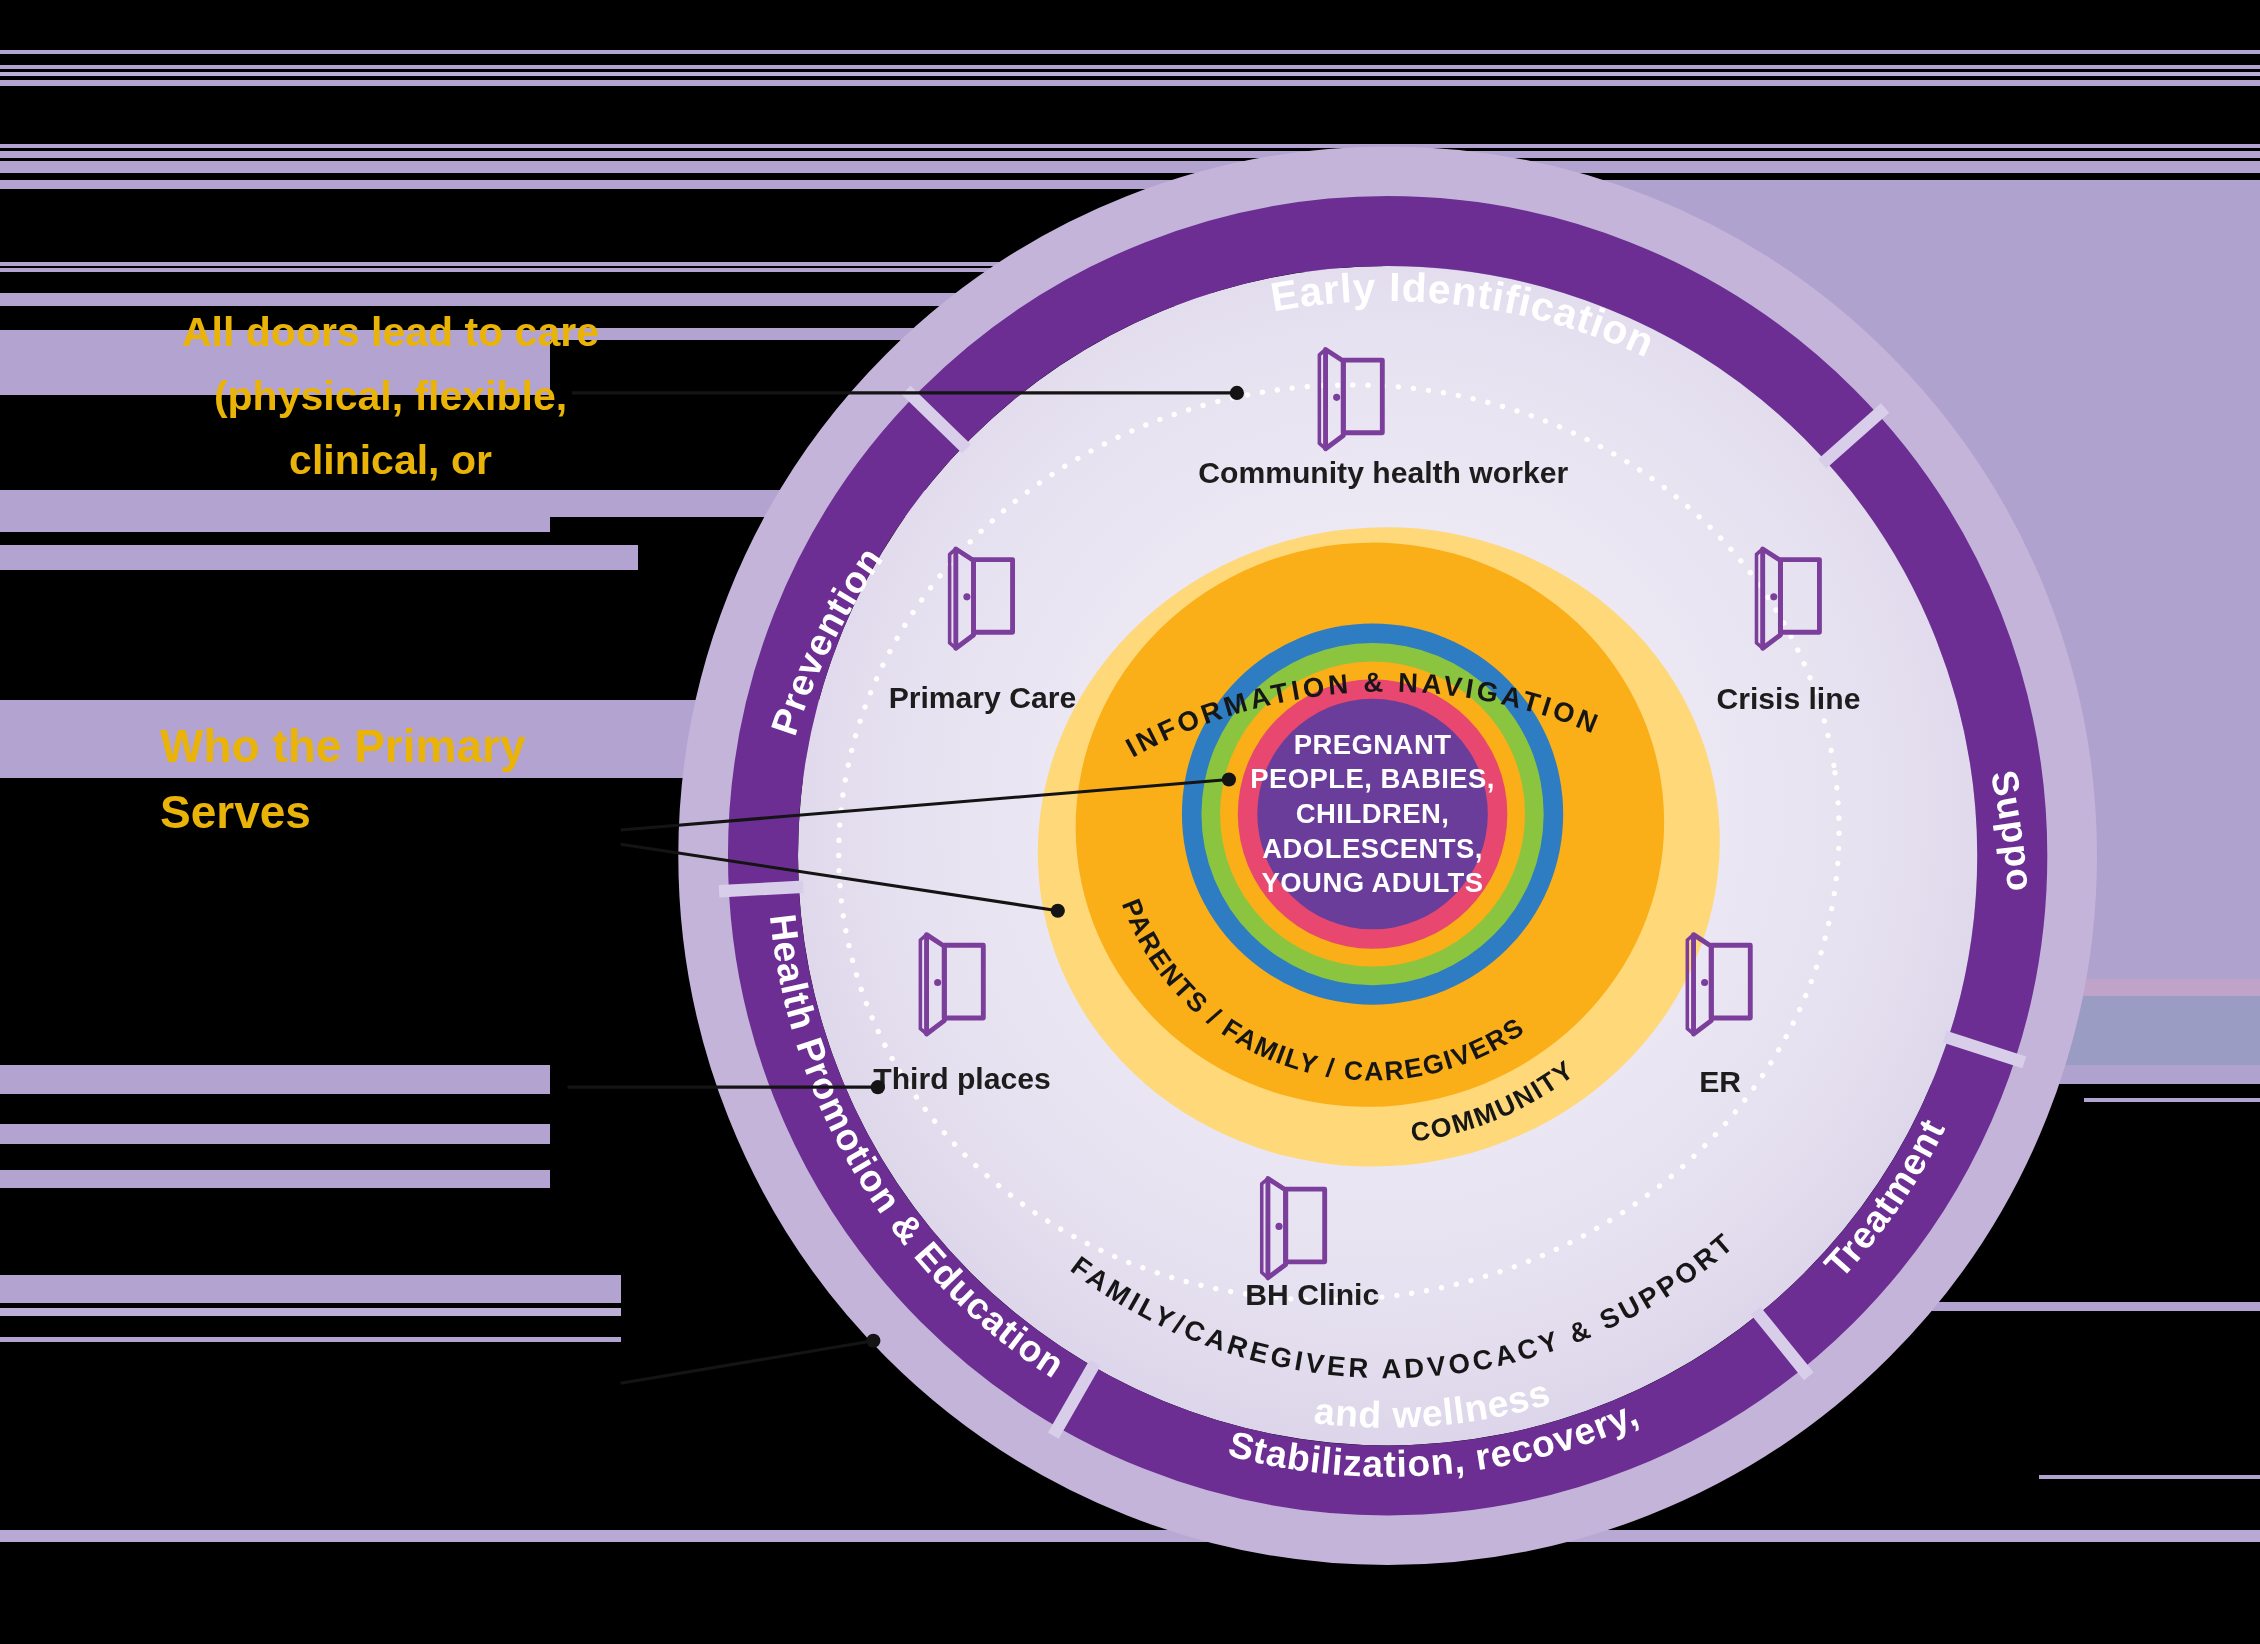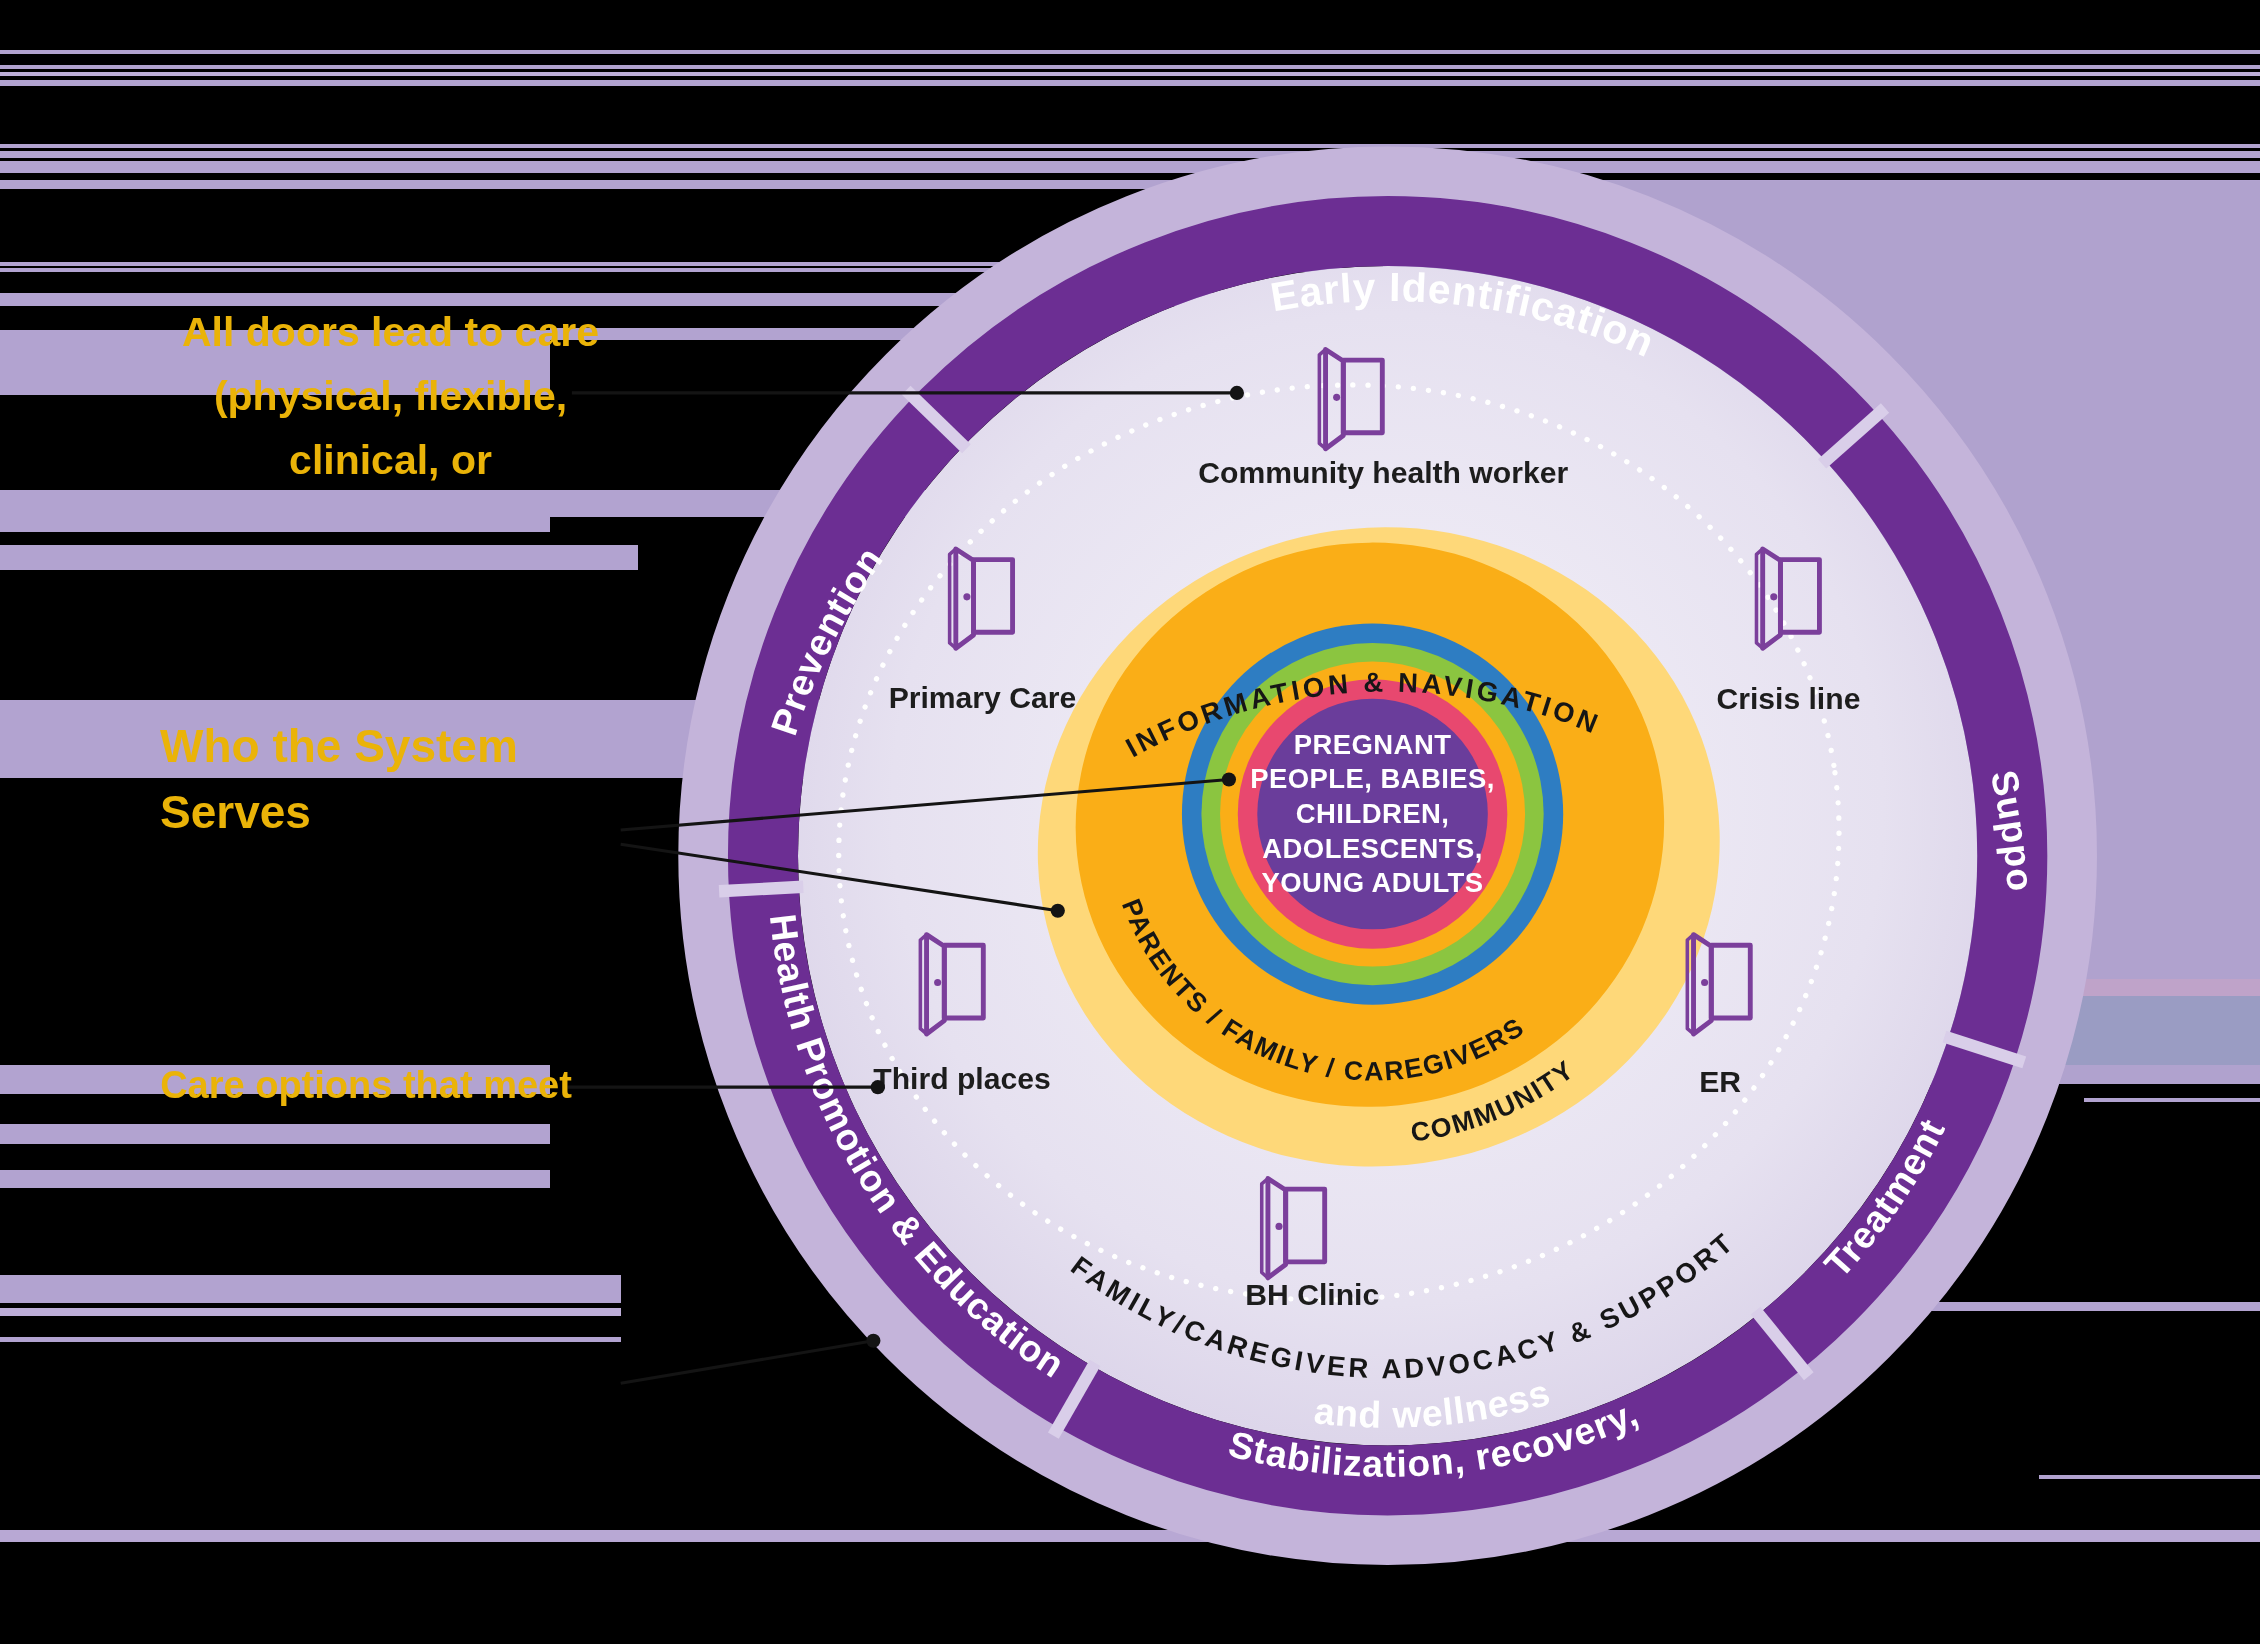--- a/index.html
+++ b/index.html
@@ -201,22 +201,21 @@
     </g>
   </svg>
 
   <div class="annotation" id="annotation-doors">
     <div class="ann-line">All doors lead to care</div>
     <div class="ann-line">(physical, flexible,</div>
     <div class="ann-line">clinical, or</div>
   </div>
 
   <div class="annotation" id="annotation-who">
-    <div class="ann-line">Who the System</div>
+    <div class="ann-line">Who the Primary</div>
     <div class="ann-line">Serves</div>
   </div>
 
   <div class="annotation" id="annotation-options">
-    <div class="ann-line">Care options that meet</div>
   </div>
 
 </div>
 
 
 </body></html>

